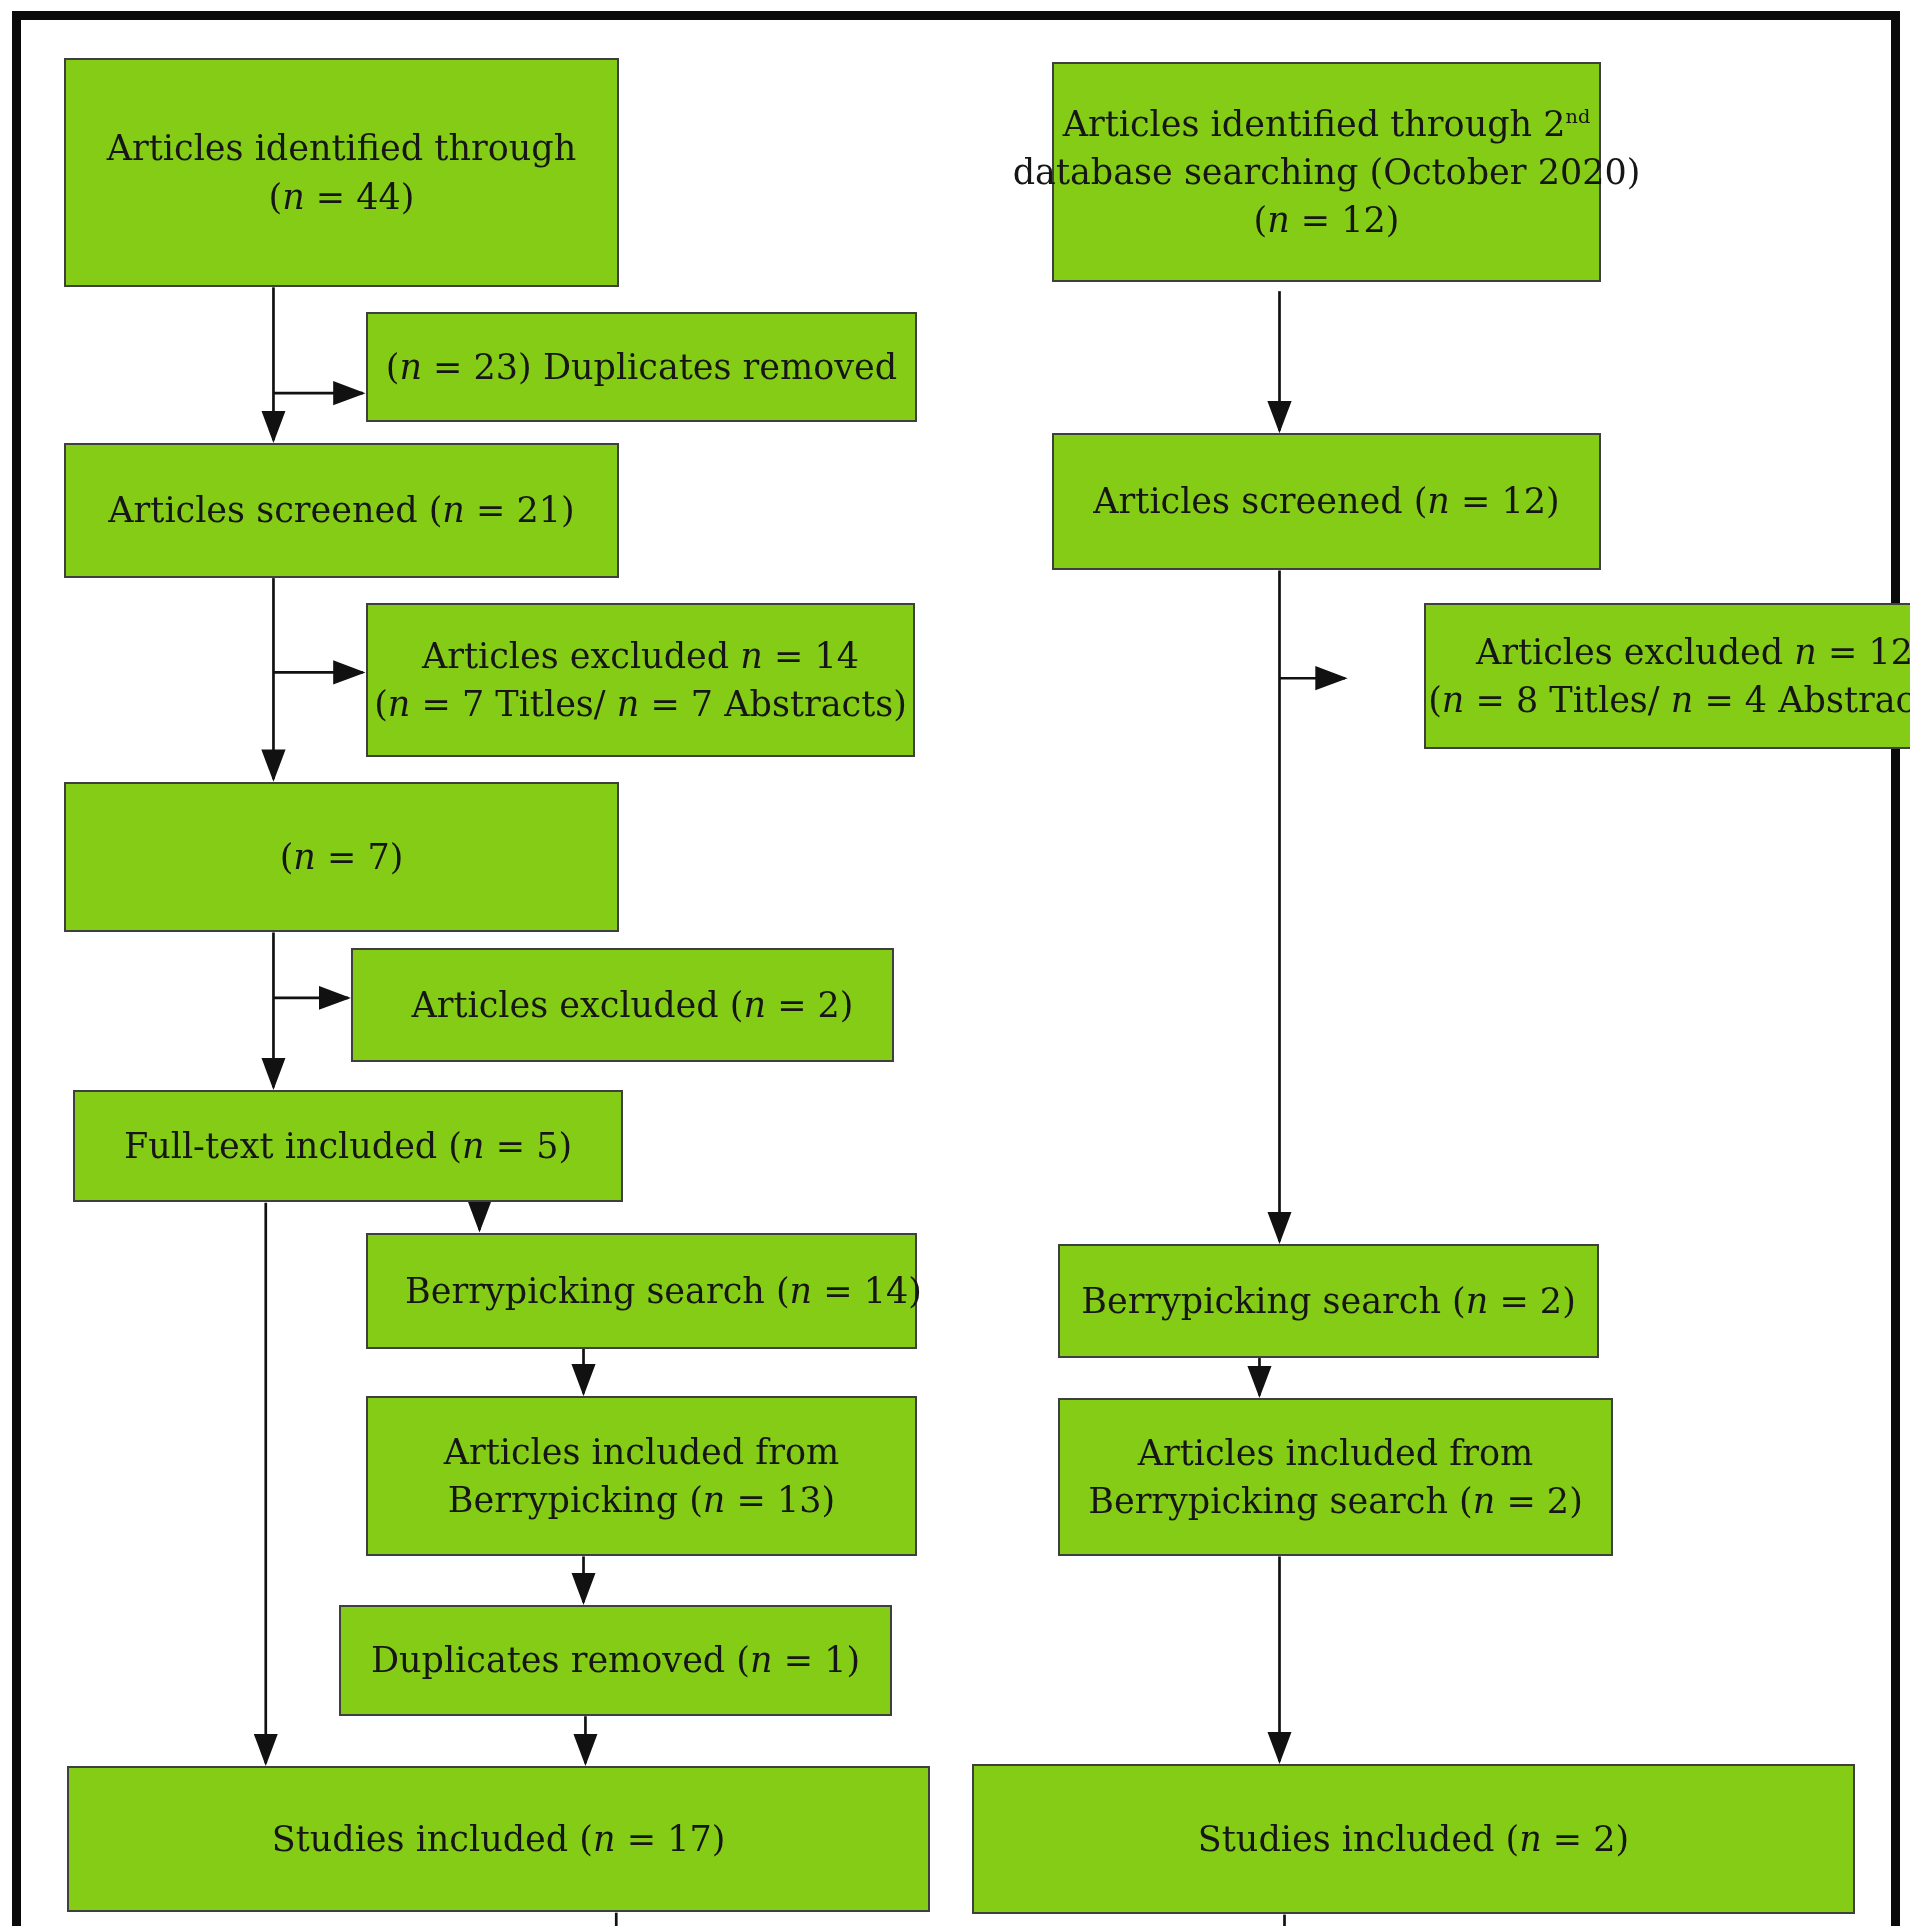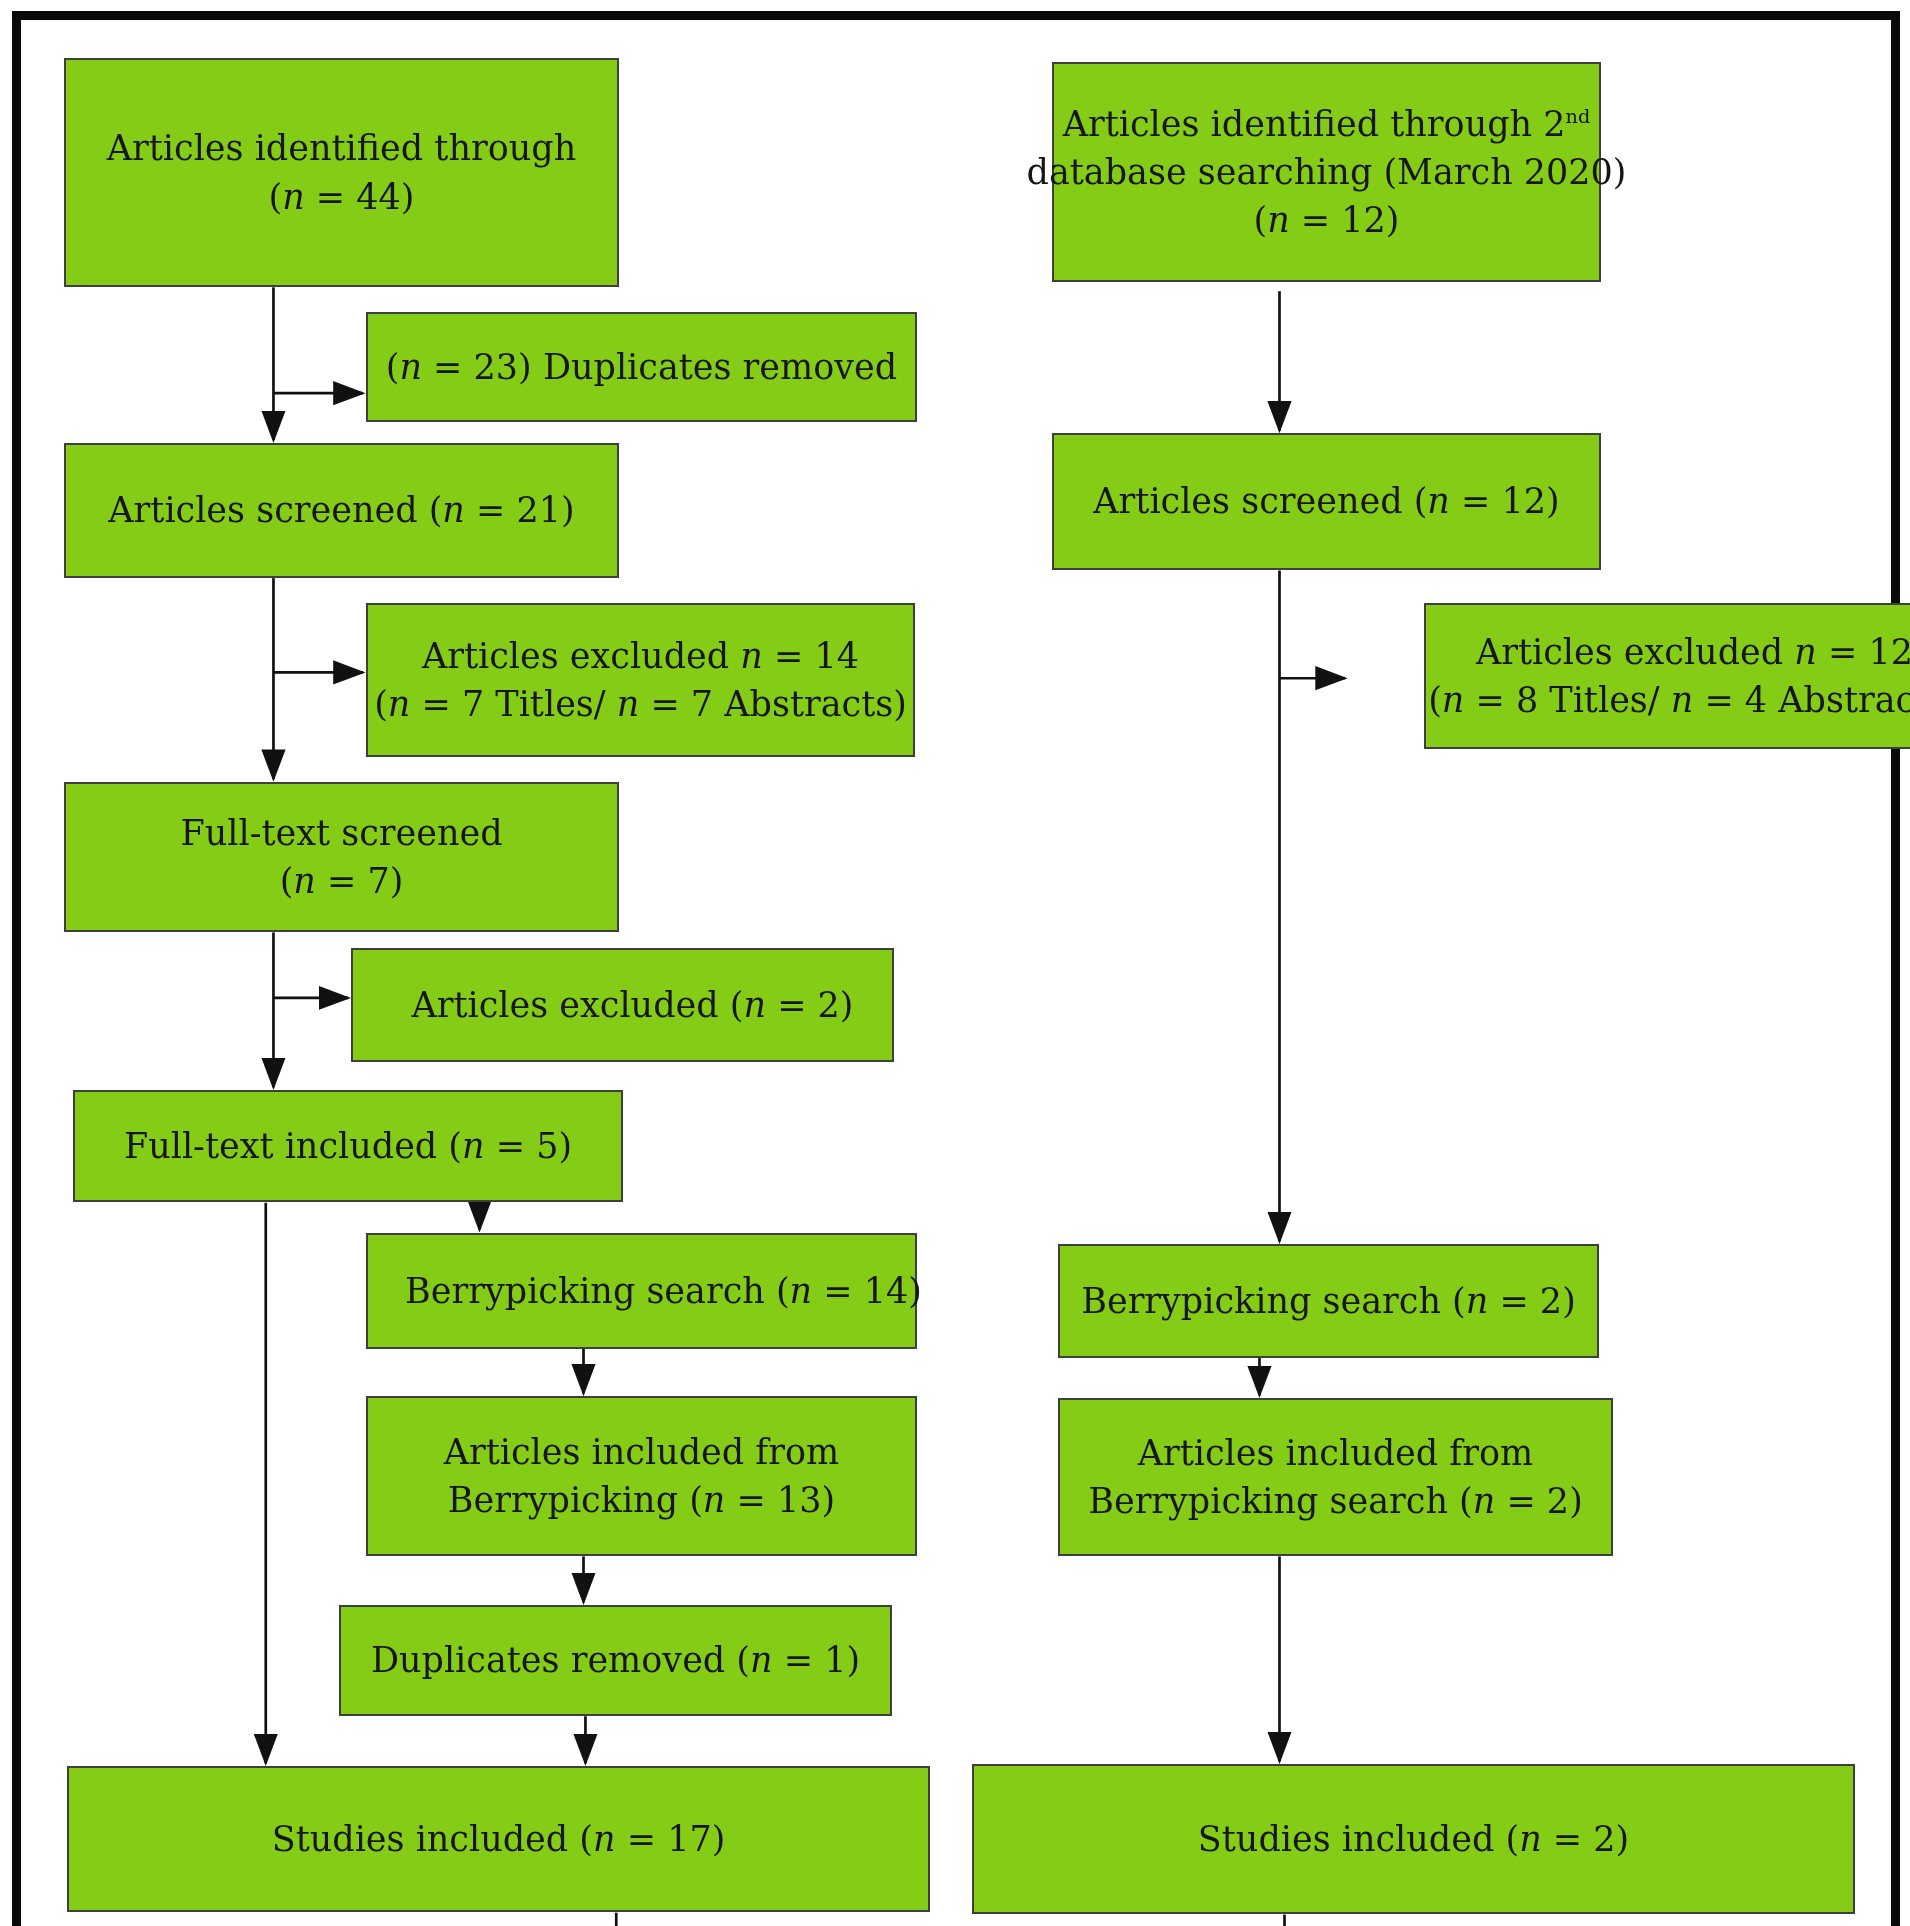--- a/index.html
+++ b/index.html
@@ -62,21 +62,20 @@
   <div class="box" style="left:64px;top:443px;width:555px;height:135px;">
     <div class="bl nit">Articles screened (<i>n</i> = 21)</div>
   </div>
 
   <div class="box" style="left:366px;top:603px;width:549px;height:154px;">
     <div class="bl nit">Articles excluded <i>n</i> = 14</div>
     <div class="bl nit">(<i>n</i> = 7 Titles/ <i>n</i> = 7 Abstracts)</div>
   </div>
 
   <div class="box" style="left:64px;top:782px;width:555px;height:150px;">
-    <div class="bl nit">Full-text screened</div>
     <div class="bl nit">(<i>n</i> = 7)</div>
   </div>
 
   <div class="box" style="left:351px;top:948px;width:543px;height:114px;padding-left:20px;">
     <div class="bl nit">Articles excluded (<i>n</i> = 2)</div>
   </div>
 
   <div class="box" style="left:73px;top:1090px;width:550px;height:112px;">
     <div class="bl nit">Full-text included (<i>n</i> = 5)</div>
   </div>
@@ -93,21 +92,21 @@
   <div class="box" style="left:339px;top:1605px;width:553px;height:111px;">
     <div class="bl nit">Duplicates removed (<i>n</i> = 1)</div>
   </div>
 
   <div class="box" style="left:67px;top:1766px;width:863px;height:146px;">
     <div class="bl nit">Studies included (<i>n</i> = 17)</div>
   </div>
 
   <div class="box" style="left:1052px;top:62px;width:549px;height:220px;">
     <div class="bl nit">Articles identified through 2<sup>nd</sup></div>
-    <div class="bl nit">database searching (March 2020)</div>
+    <div class="bl nit">database searching (October 2020)</div>
     <div class="bl nit">(<i>n</i> = 12)</div>
   </div>
 
   <div class="box" style="left:1052px;top:433px;width:549px;height:137px;">
     <div class="bl nit">Articles screened (<i>n</i> = 12)</div>
   </div>
 
   <div class="box" style="left:1424px;top:603px;width:541px;height:146px;">
     <div class="bl nit">Articles excluded <i>n</i> = 12</div>
     <div class="bl nit">(<i>n</i> = 8 Titles/ <i>n</i> = 4 Abstracts)</div>

